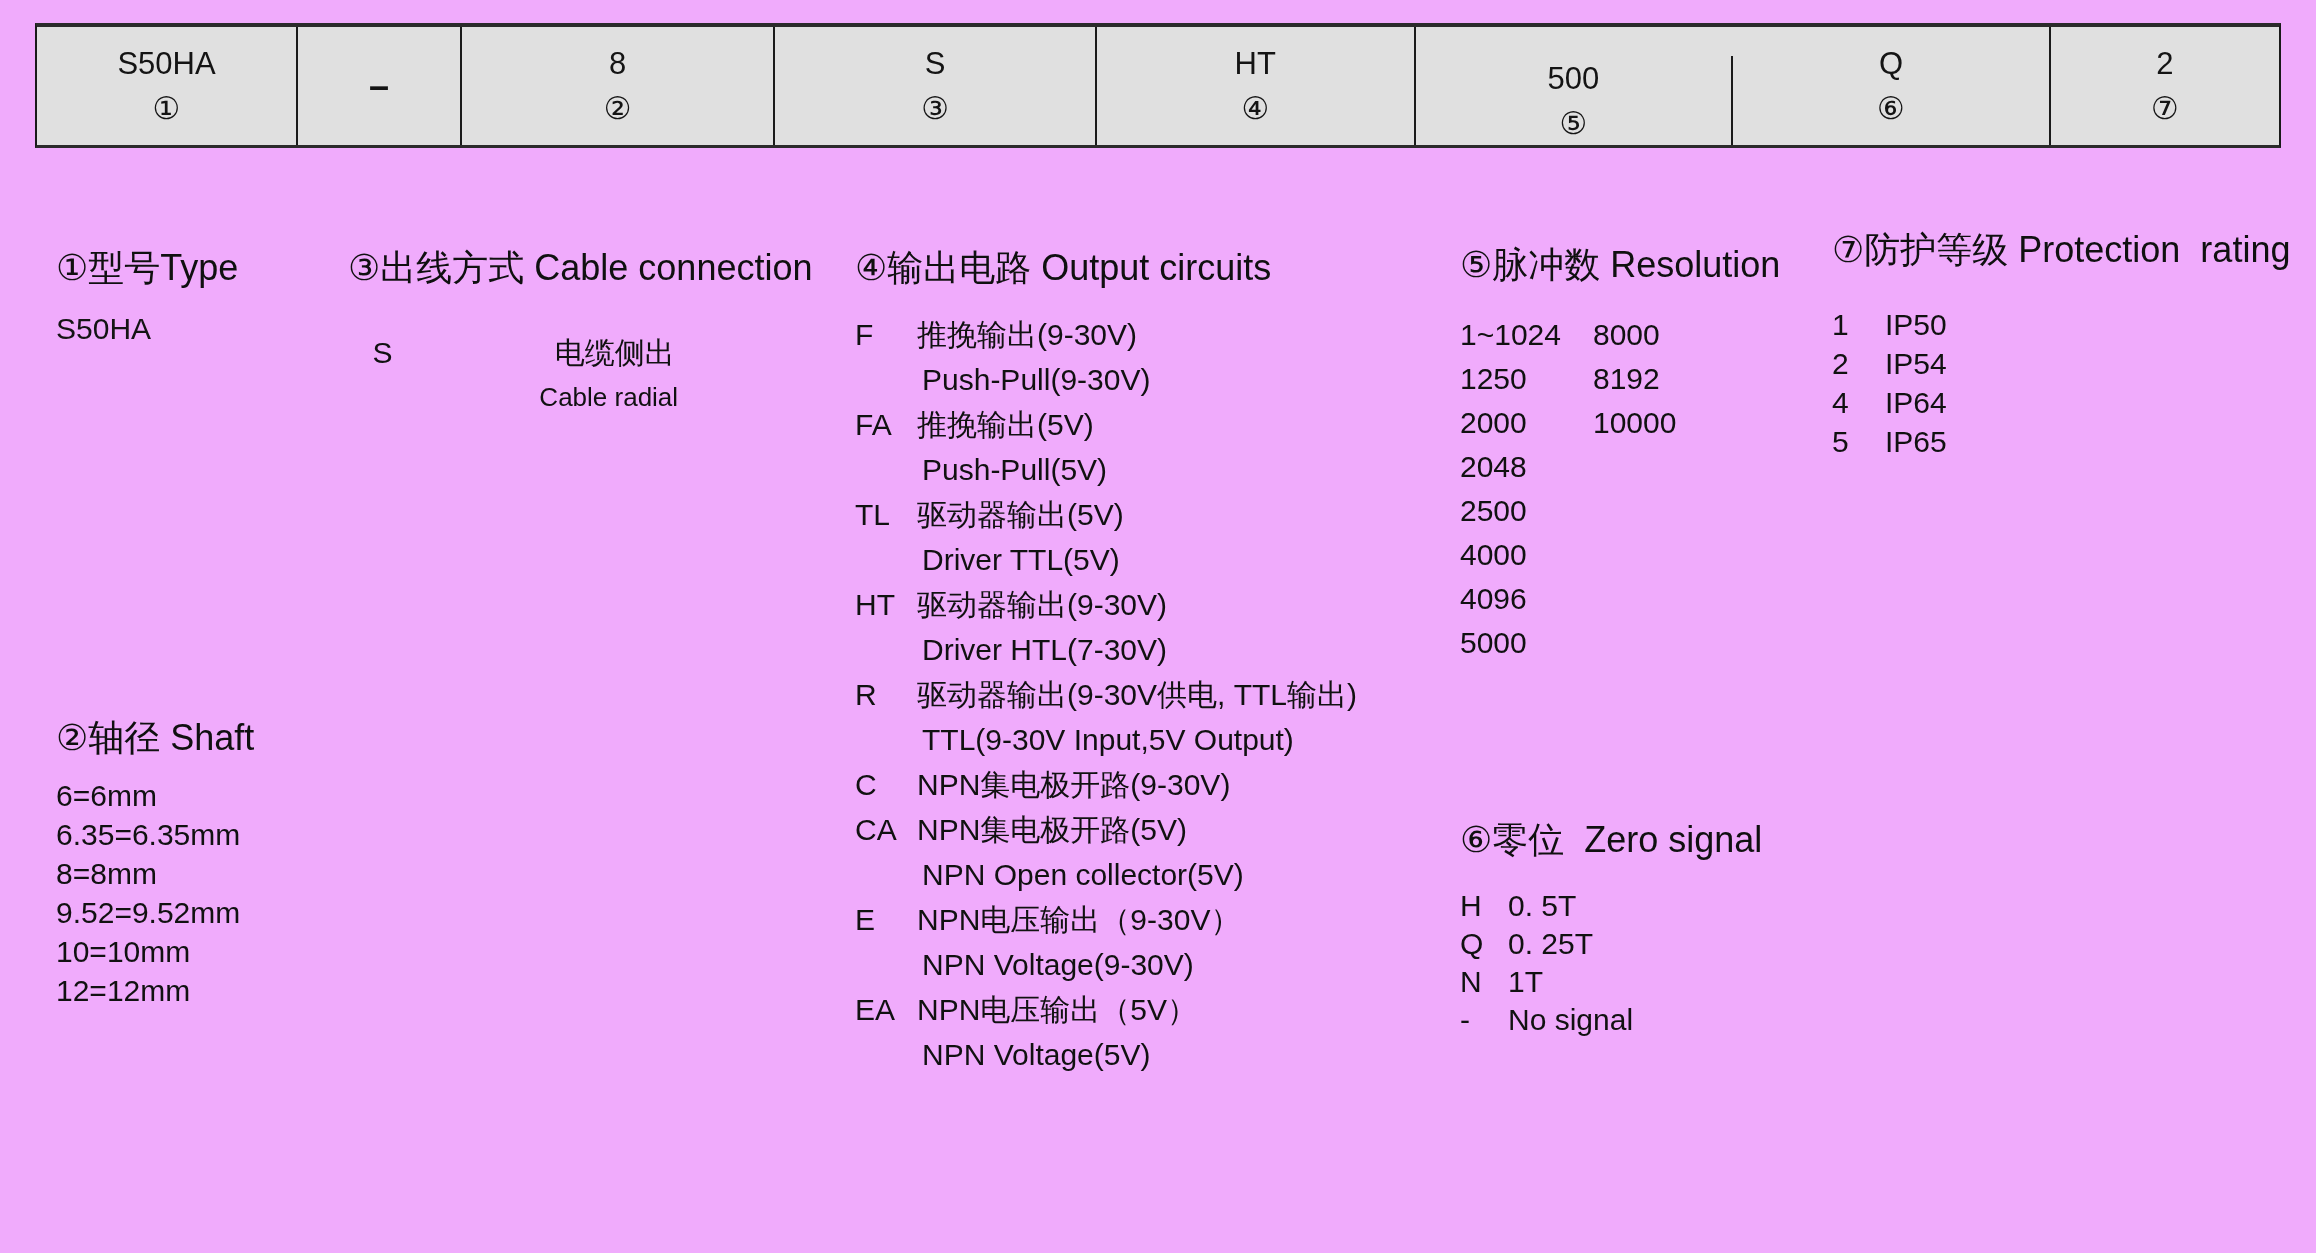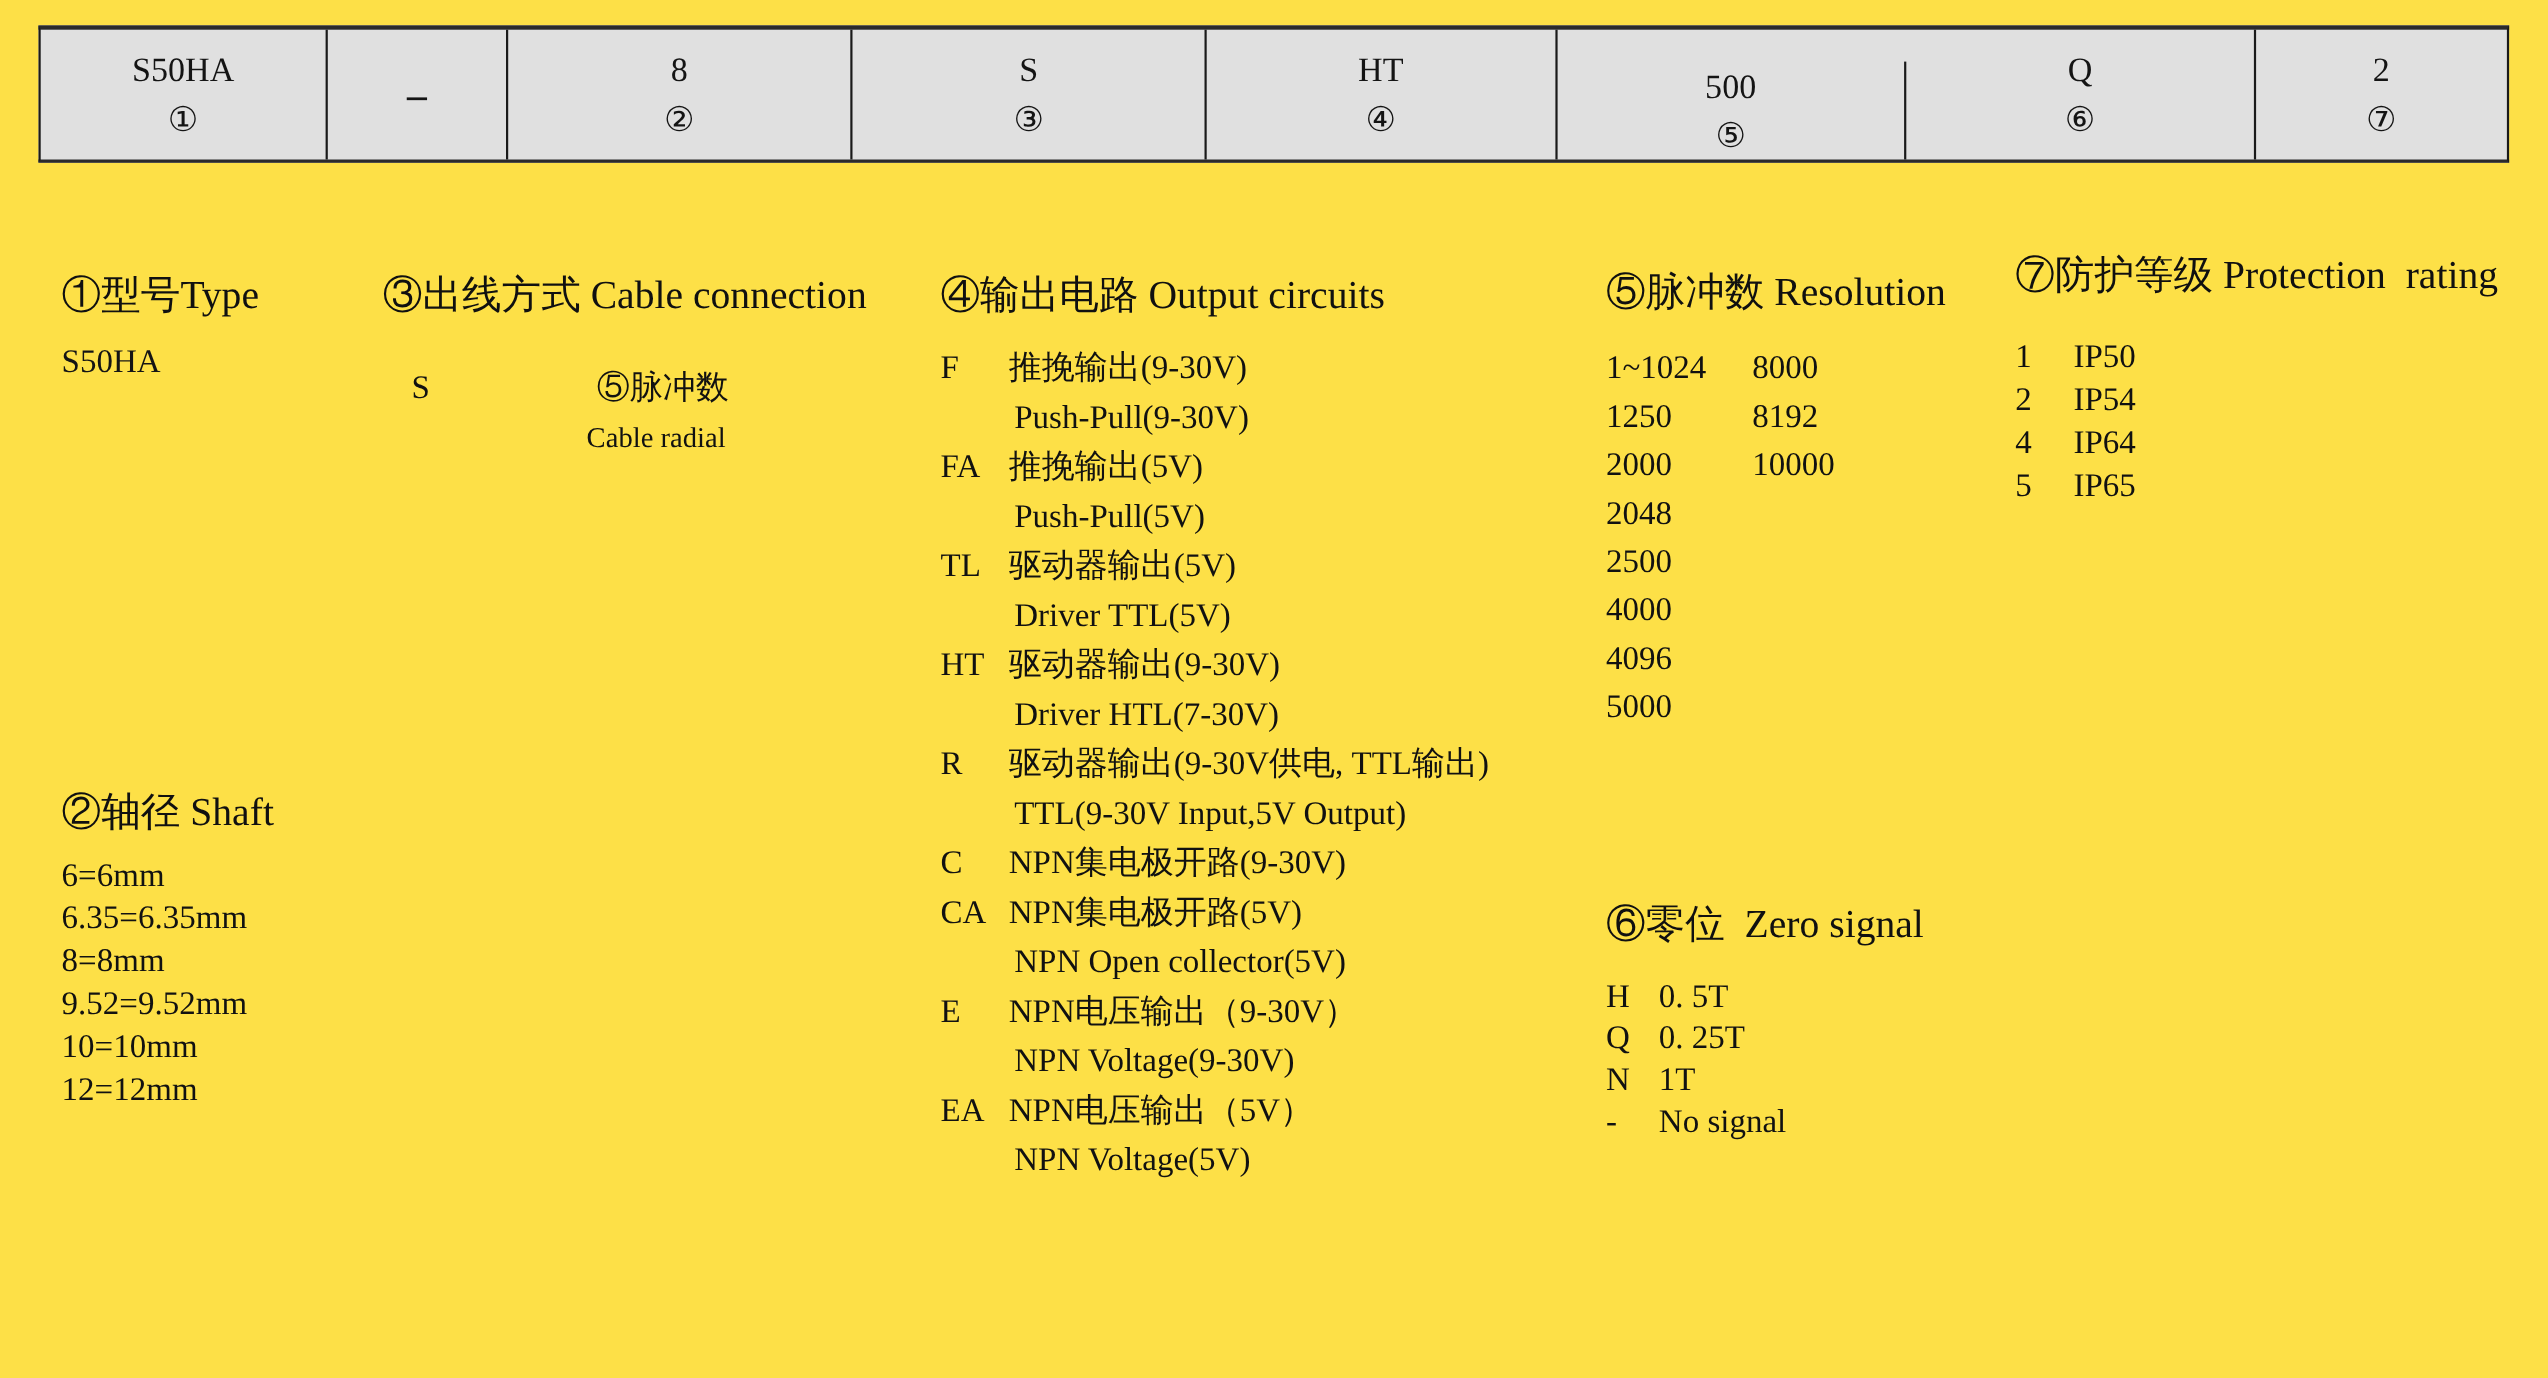--- a/index.html
+++ b/index.html
@@ -1,21 +1,21 @@
 <!DOCTYPE html>
 <html><head>
 <meta charset="utf-8">
 <style>
   * { margin:0; padding:0; box-sizing:border-box; }
   html,body { background:#ffffff; }
   body { font-family:"Liberation Sans","DejaVu Sans",sans-serif; color:#111111; }
 
   .page {
     position:relative; width:2316px; height:1253px;
-    background:#fde047; overflow:hidden;font-family:Liberation Serif, serif;
+    background:#f0abfc; overflow:hidden;
   }
 
   
   .model-table {
     position:absolute; left:35px; top:23px; width:2246px; height:125px;
     display:flex;
     background:#e0e0e0;
     border-top:4px solid #2b2b2b;
     border-bottom:3px solid #2b2b2b;
     border-left:2px solid #1a1a1a;
@@ -124,21 +124,21 @@
       <div>9.52=9.52mm</div>
       <div>10=10mm</div>
       <div>12=12mm</div>
     </div>
   </div>
 
   <div class="section" id="sec-cable">
     <div class="sec-heading">③出线方式 Cable connection</div>
     <div class="cable-row">
       <span>S</span>
-      <span>⑤脉冲数</span>
+      <span>电缆侧出</span>
     </div>
     <div class="cable-en">Cable radial</div>
   </div>
 
   <div class="section" id="sec-output">
     <div class="sec-heading">④输出电路 Output circuits</div>
     <div class="oc-list">
 
       <div class="oc-line">
         <span>F</span>

